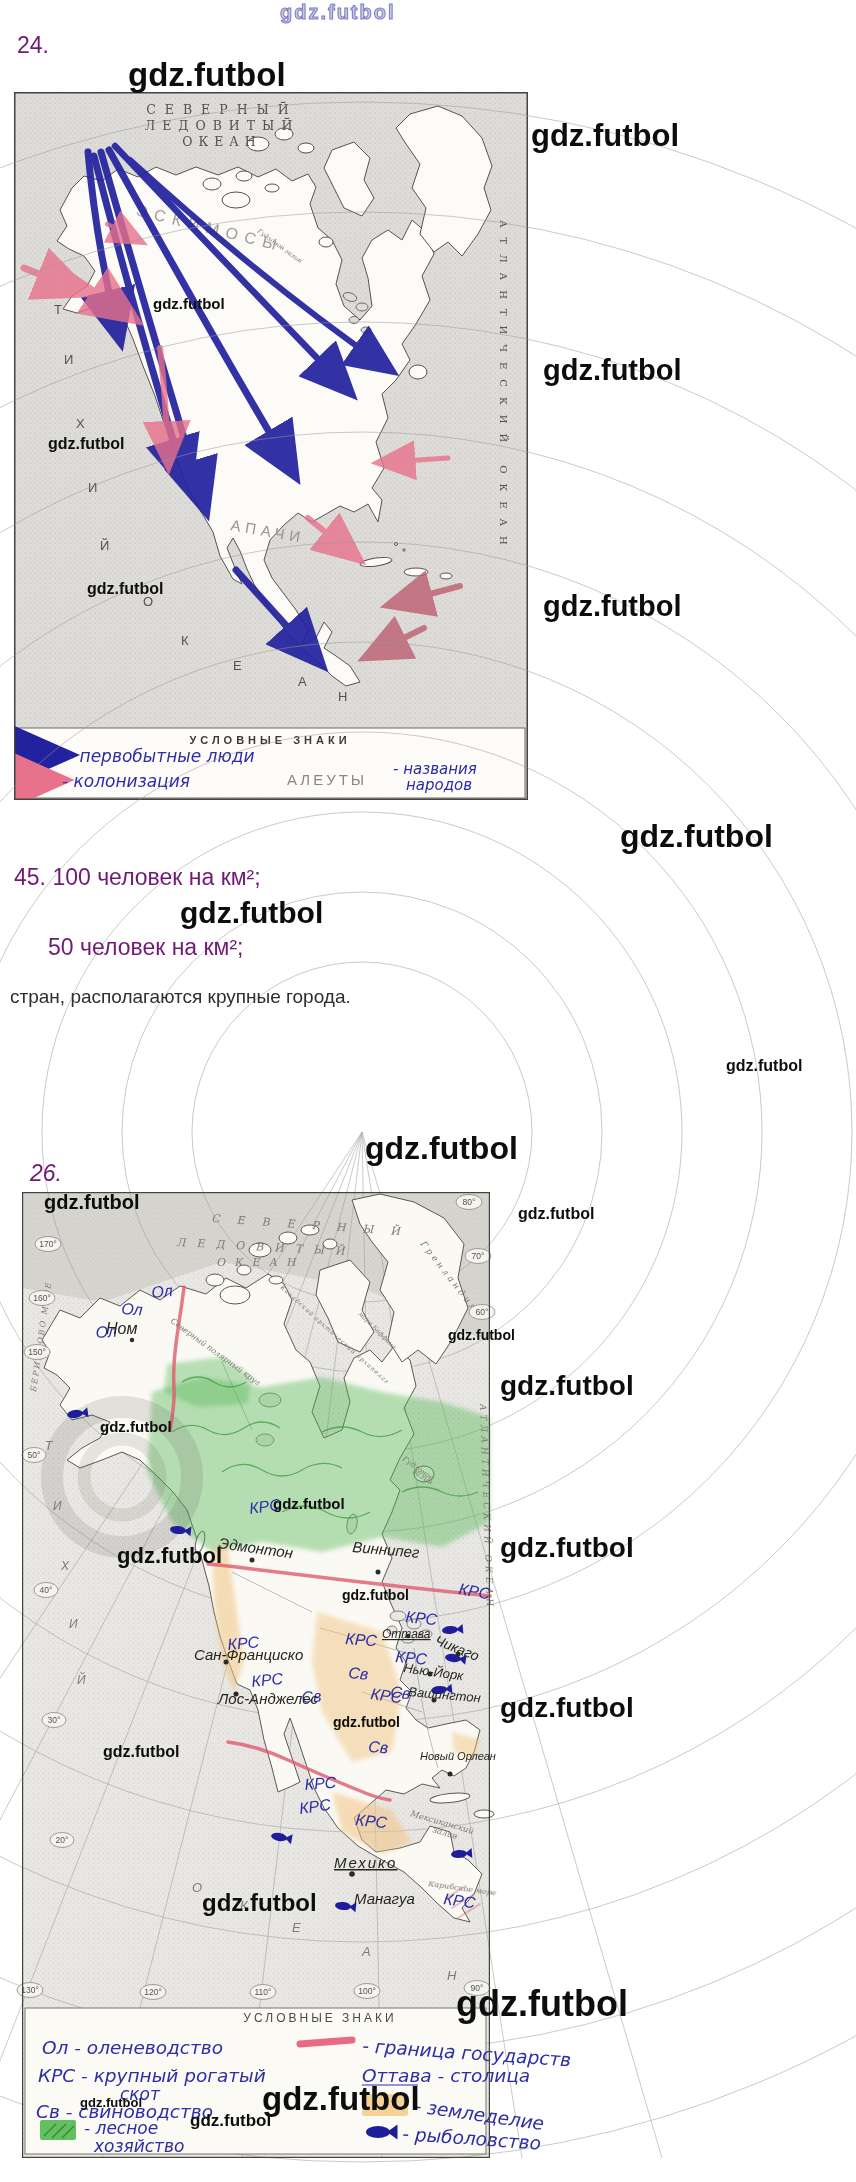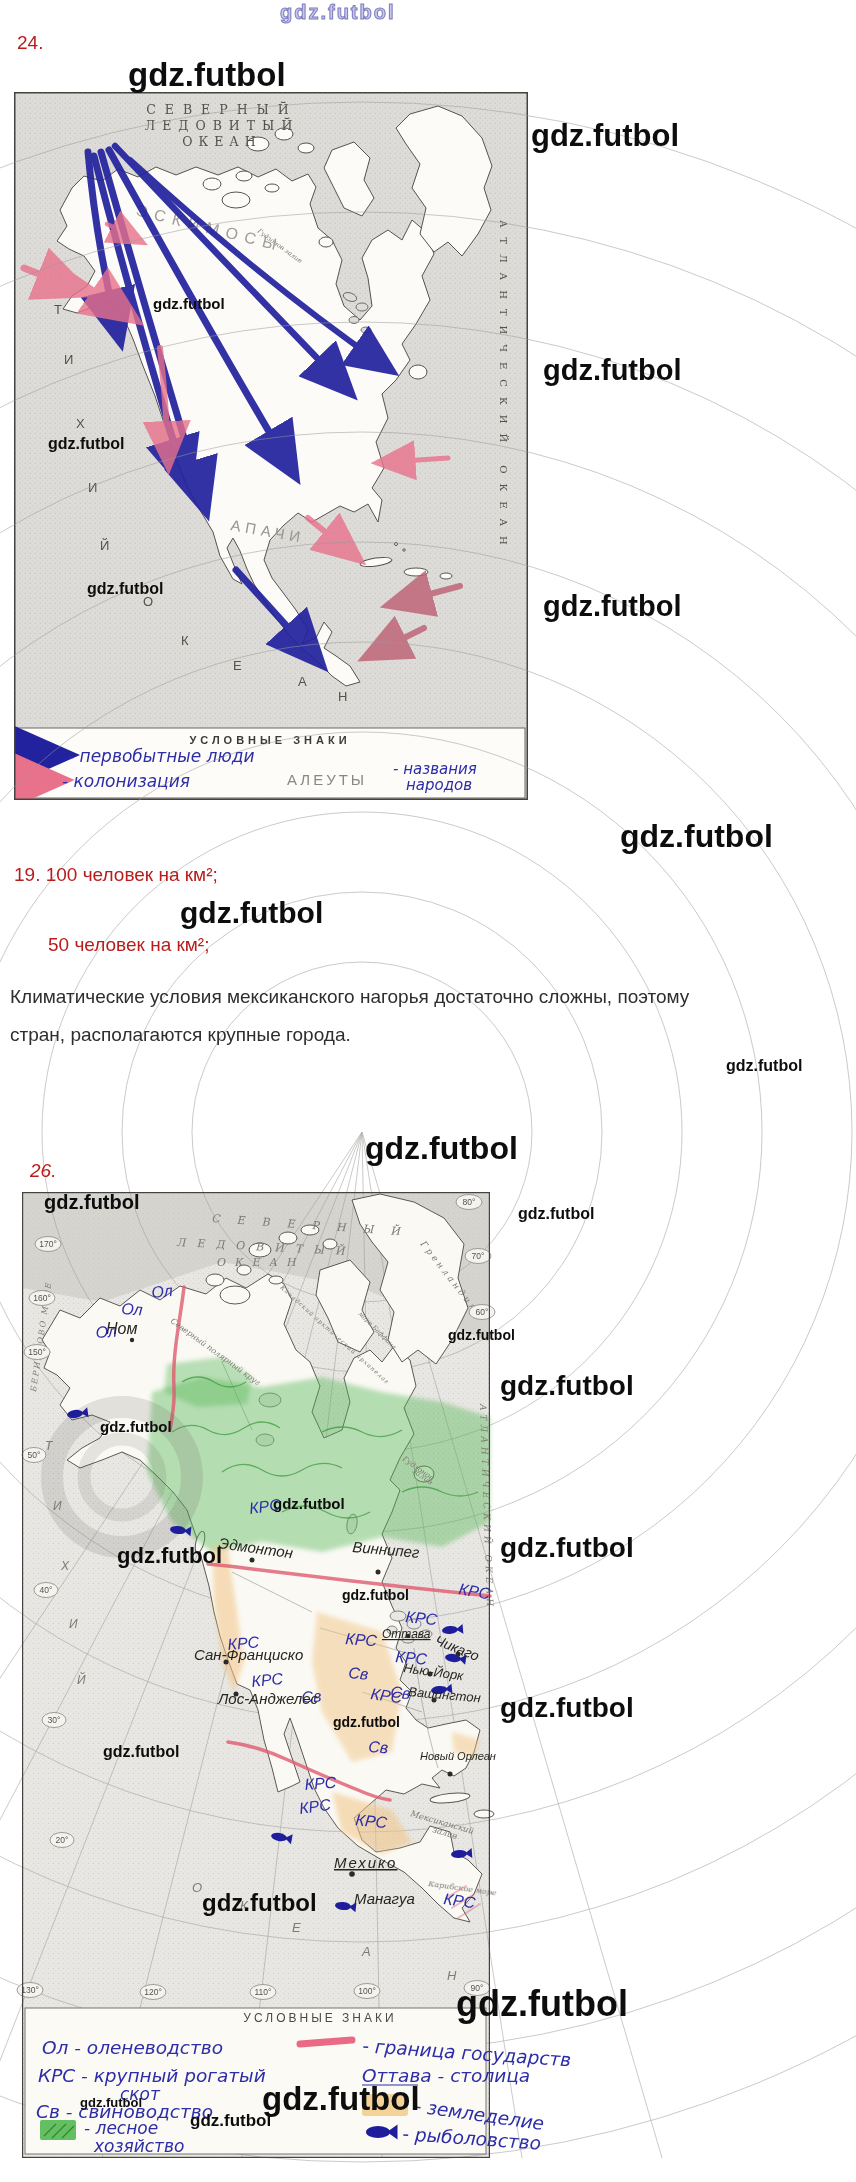--- a/index.html
+++ b/index.html
@@ -1,21 +1,21 @@
 <!DOCTYPE html>
 <html><head>
 <meta charset="utf-8">
 <style>
   html,body{margin:0;padding:0;background:#ffffff;}
   #page{position:relative;width:856px;height:2182px;background:#ffffff;overflow:hidden;
         font-family:"Liberation Sans",sans-serif;}
   .wm{position:absolute;font-family:"Liberation Sans",sans-serif;font-weight:600;color:#0d0d0d;
       white-space:nowrap;line-height:1;z-index:30;}
   .wm-outline{color:#c7c7e8;-webkit-text-stroke:1px #7a7ac0;font-weight:700;letter-spacing:2px;}
-  .lbl{position:absolute;color:#b91c1c;font-size:19px;white-space:nowrap;z-index:5;}
+  .lbl{position:absolute;color:#701a75;font-size:23px;white-space:nowrap;z-index:5;}
   .para{position:absolute;left:10px;top:978px;width:846px;font-size:19px;color:#2e2e2e;z-index:5;}
   .para div{height:38px;line-height:38px;white-space:nowrap;}
   .mapbox{position:absolute;z-index:1;}
   svg{overflow:visible;}
   svg text{font-family:"Liberation Sans",sans-serif;}
   .geo{font-family:"DejaVu Serif",serif;fill:#7e7b73;font-style:italic;}
   .geocap{font-family:"DejaVu Serif",serif;fill:#55524a;}
   .hw{font-family:"DejaVu Sans",sans-serif;font-style:italic;fill:#2d2da8;}
   .hwk{font-family:"DejaVu Sans",sans-serif;font-style:italic;fill:#26261f;}
   .bubble{font-size:8.5px;fill:#55534d;text-anchor:middle;font-family:"Liberation Sans",sans-serif;}
@@ -53,27 +53,26 @@
   <div class="wm" style="left:333px;top:1715px;font-size:14px;">gdz.futbol</div>
   <div class="wm" style="left:103px;top:1744px;font-size:16px;">gdz.futbol</div>
   <div class="wm" style="left:202px;top:1891px;font-size:24px;">gdz.futbol</div>
   <div class="wm" style="left:80px;top:2096px;font-size:13px;">gdz.futbol</div>
   <div class="wm" style="left:262px;top:2082px;font-size:33px;">gdz.futbol</div>
   <div class="wm" style="left:190px;top:2112px;font-size:17px;">gdz.futbol</div>
 
   <div class="lbl" style="left:17px;top:32px;">24.</div>
 
   <div class="lbl" style="left:14px;top:864px;">
-    <span>19.</span>
+    <span>45.</span>
     <span>100 человек на км²;</span>
   </div>
   <div class="lbl" style="left:48px;top:934px;">50 человек на км²;</div>
 
   <div class="para">
-    <div>Климатические условия мексиканского нагорья достаточно сложны, поэтому</div>
     <div>стран, располагаются крупные города.</div>
   </div>
 
   <div class="lbl" style="left:30px;top:1160px;font-style:italic;">26.</div>
 
   <div class="mapbox" style="left:14px;top:92px;width:514px;height:708px;">
   <svg width="514" height="708" viewBox="0 0 514 708" style="overflow:hidden">
     <defs>
       <pattern id="dots1" width="5" height="5" patternUnits="userSpaceOnUse">
         <circle cx="1.2" cy="1.2" r="0.7" fill="#b9b8b4"></circle>

